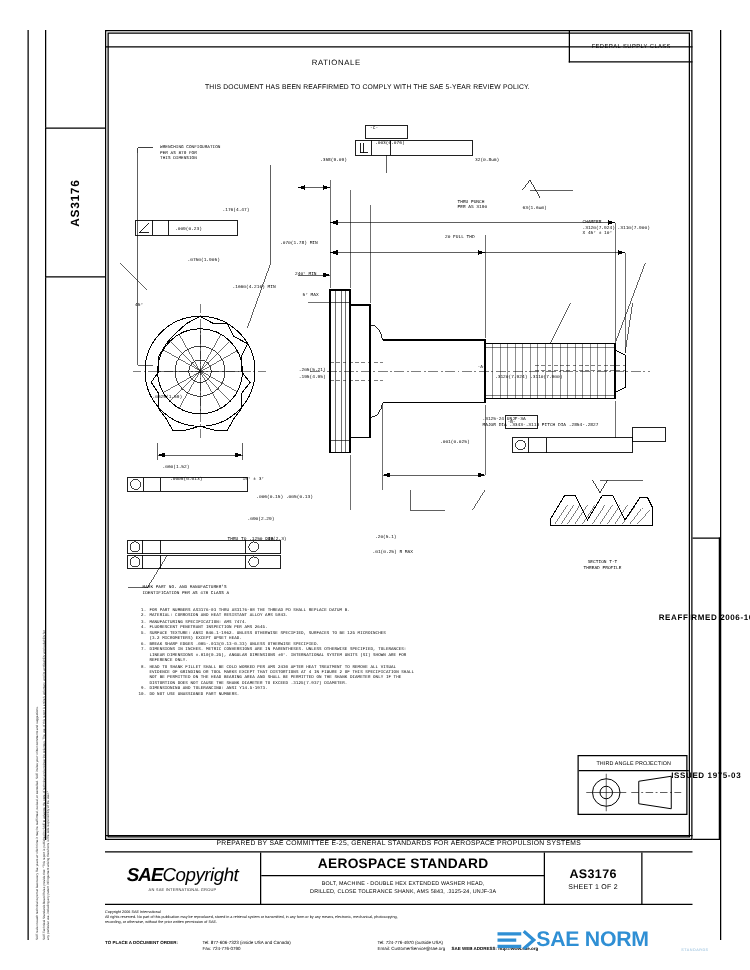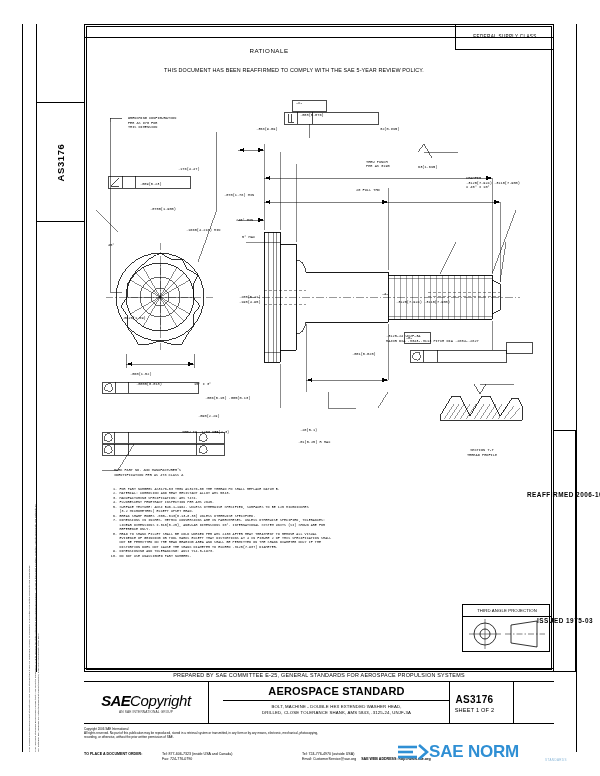--- a/index.html
+++ b/index.html
@@ -60,21 +60,21 @@
   #tap-label{position:absolute;left:0;top:0;width:88px;height:11px;border-bottom:1px solid #000;
              font-size:4.3px;letter-spacing:.1px;}
 
   
   #prep-band{left:84px;top:668px;width:470px;height:14px;border-top:1.2px solid #000;border-bottom:1.2px solid #000;}
   #prep-text{font-size:5.4px;letter-spacing:.25px;}
 
   #title-block{left:84px;top:682px;width:470px;height:42px;border-bottom:1.4px solid #000;}
   .tb-cell{position:absolute;box-sizing:border-box;height:42px;}
   #tb-logo{left:0;width:125px;border-right:1px solid #000;}
-  #tb-mid{left:139px;width:227px;border-right:1px solid #000;}
+  #tb-mid{left:125px;width:227px;border-right:1px solid #000;}
   #tb-num{left:352px;width:78px;border-right:1px solid #000;}
   #tb-blank{left:430px;width:40px;}
 
   #as-std{position:absolute;left:0;top:0;width:227px;height:18px;border-bottom:1px solid #000;
           font-size:11px;font-weight:bold;letter-spacing:.2px;}
   #as-sub{position:absolute;left:0;top:19px;width:227px;height:22px;font-size:4.3px;line-height:6px;
           letter-spacing:.15px;padding-top:3px;text-align:center;}
   #doc-num{font-size:10px;font-weight:bold;letter-spacing:.3px;}
   #doc-sheet{font-size:5.6px;letter-spacing:.2px;margin-top:2px;}
 

